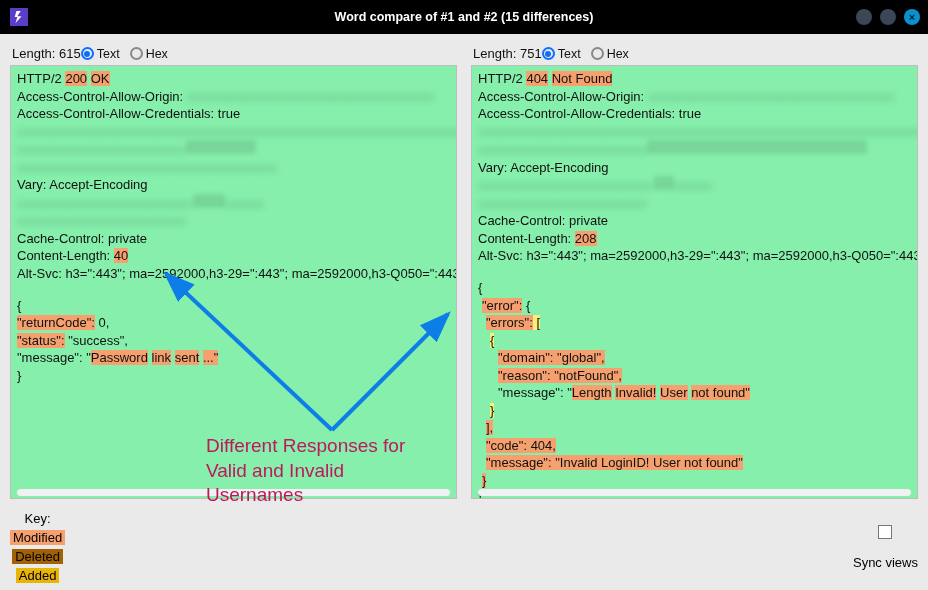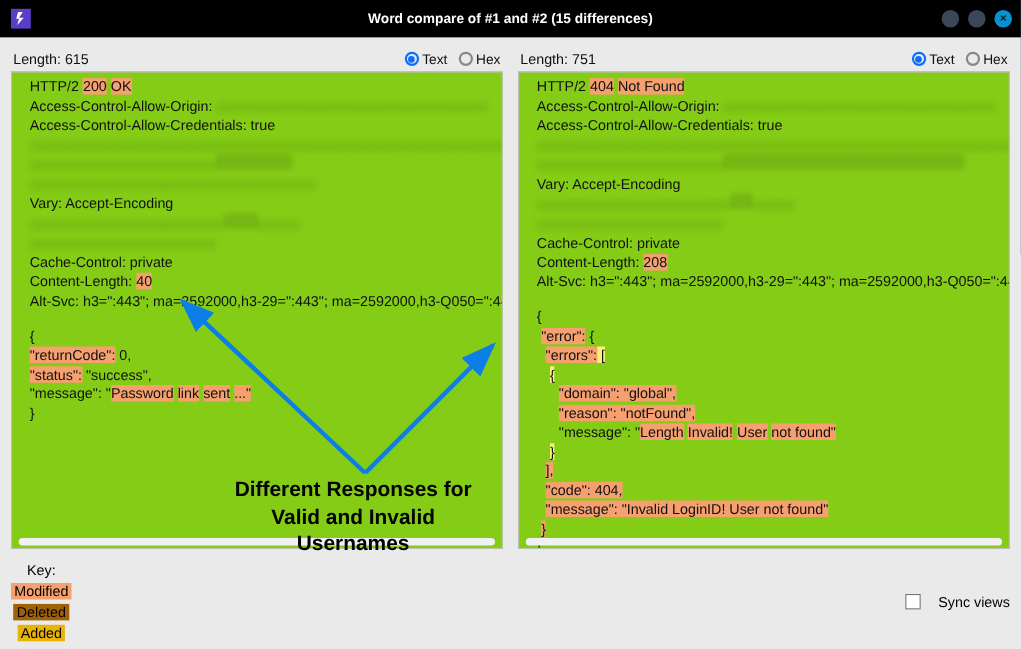--- a/index.html
+++ b/index.html
@@ -55,30 +55,28 @@
     padding: 12px 10px 8px 10px;
   }
   .pane-header-row {
     display: flex;
     gap: 14px;
   }
   .pane-header {
     flex: 1;
     display: flex;
     align-items: center;
-    justify-content: space-between;
     font-size: 13px;
     color: #111;
     padding: 0 2px;
   }
   .toggle-group {
     display: flex;
     gap: 10px;
     align-items: center;
-    margin-left: 38px;
   }
   .radio {
     display: inline-flex;
     align-items: center;
     gap: 3px;
     font-size: 12.5px;
     cursor: pointer;
   }
   .radio-circle {
     width: 13px; height: 13px;
@@ -98,29 +96,29 @@
     background:#0d6efd;
   }
   .panes-row {
     display: flex;
     gap: 14px;
     margin-top: 4px;
   }
   .pane {
     flex: 1;
     height: 434px;
-    background: #84cc16;
+    background: #86efac;
     border: 1px solid #bdbdbd;
     font-family: Arial, sans-serif;
     font-size: 13px;
     color: #111;
     line-height: 1.35;
     overflow: hidden;
     position: relative;
-    padding: 4px 6px 0 16px;
+    padding: 4px 6px 0 6px;
   }
   .pane .scrollbar-h {
     position:absolute;
     left:6px; right:6px; bottom:2px;
     height:7px;
     background: #f1f1f1;
     border-radius:4px;
   }
   .hl { background: #f5a06e; }
   .hl-y { background: #f7f07b; }
@@ -142,34 +140,34 @@
     justify-content: space-between;
     align-items:center;
     font-size:13px;
   }
   .key-row { display:flex; align-items:center; gap:4px;flex-direction:column; }
   .key-swatch { padding: 0 3px; text-align: center; }
   .key-mod { background:#f5a06e; }
   .key-del { background:#a16207; }
   .key-add { background:#eab308; }
   .sync {
-    display:flex; align-items:center; gap:16px;
+    display:flex; align-items:center; gap:16px;flex-direction:column;
   }
   .checkbox {
     width:14px; height:14px;
     border:1px solid #777;
     background:#fff;
   }
   .annotation-text {
     position: absolute;
-    color: #000000;
-    font-weight: 700;
+    color: #be185d;
+    font-weight: 400;
     font-size: 19px;
     line-height: 1.3;
-    text-align: center;
+    text-align: left;
   }
   svg.arrow {
     position:absolute;
     overflow: visible;
     pointer-events:none;
   }
 </style>
 </head>
 <body>
 

